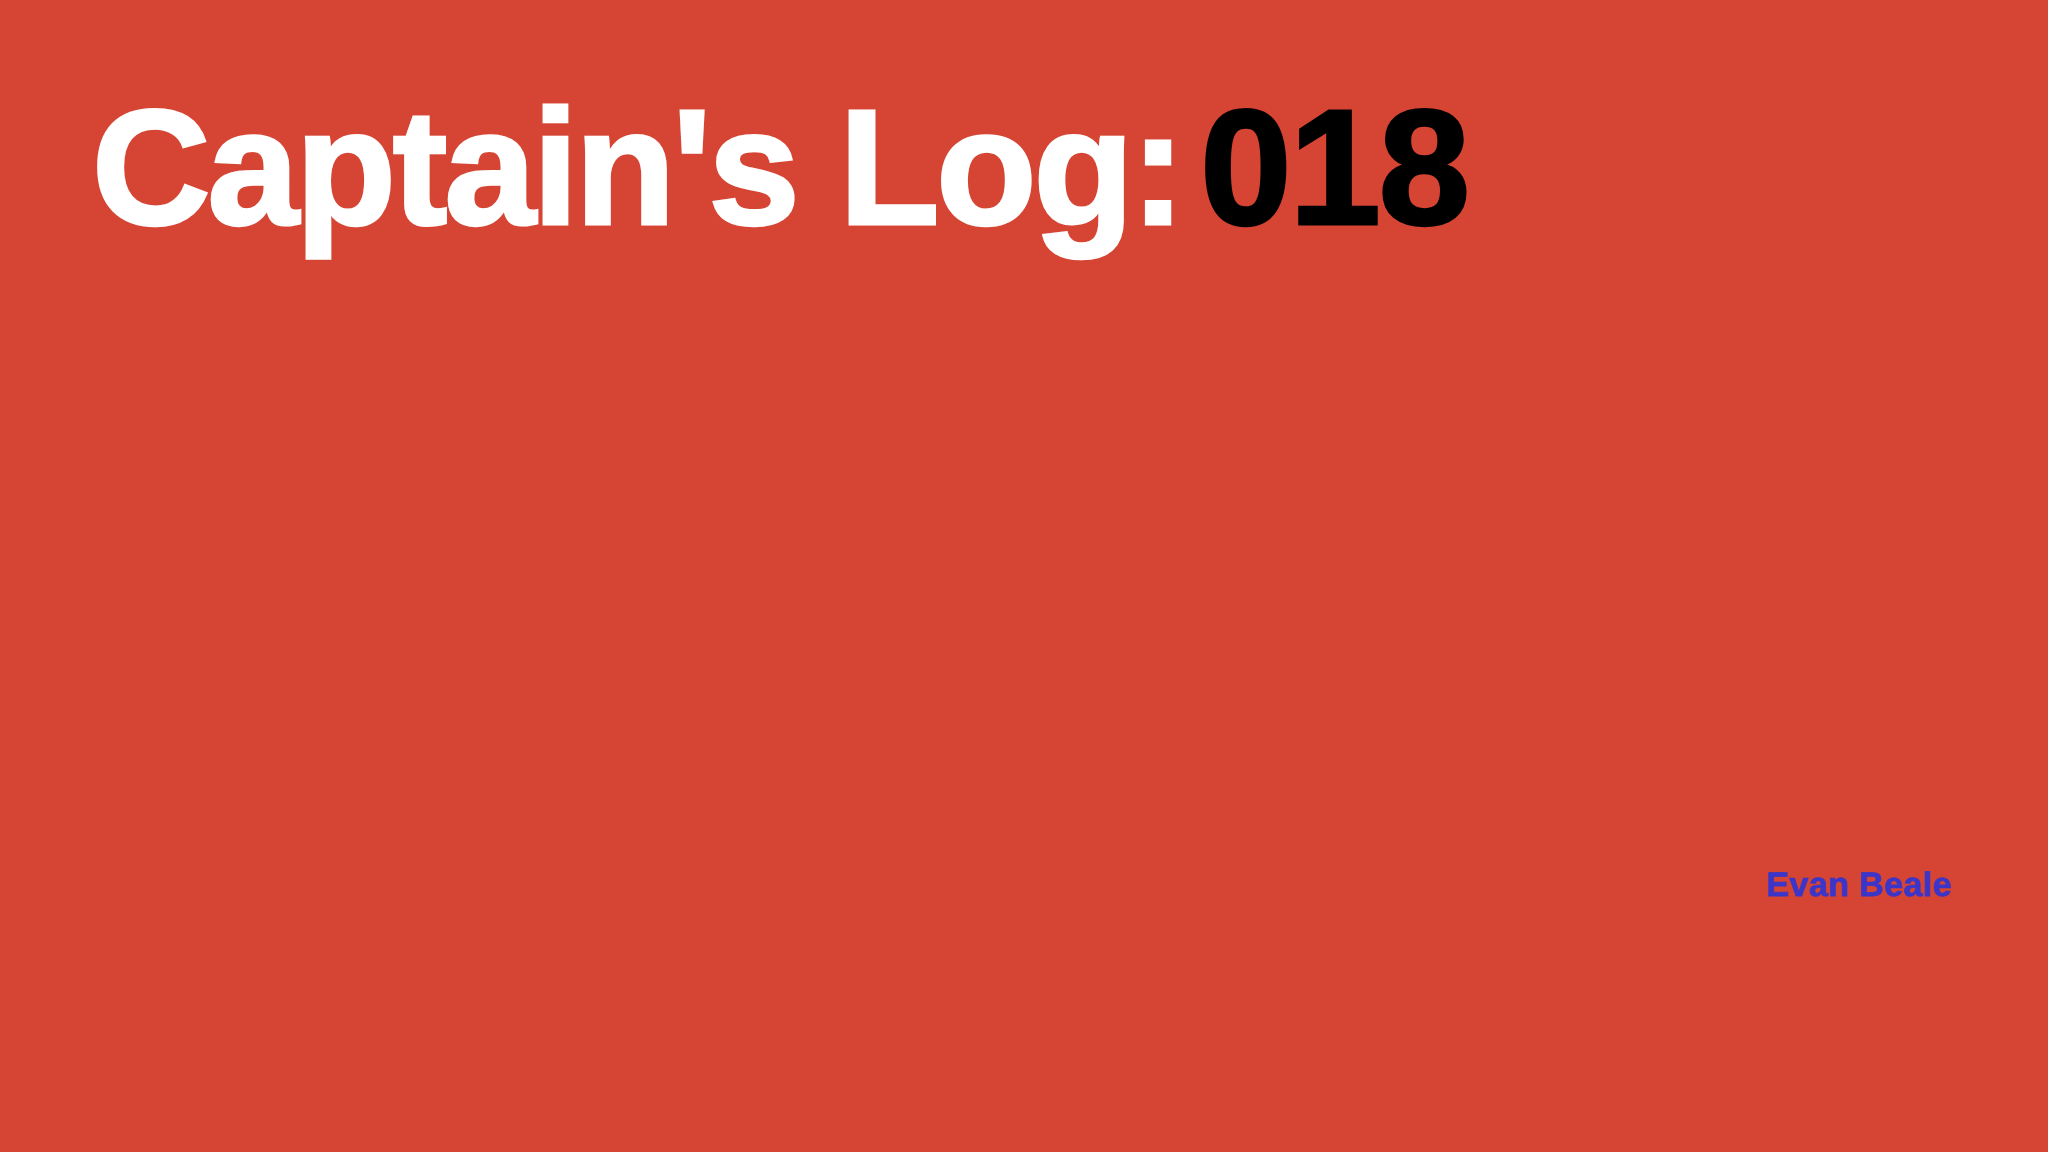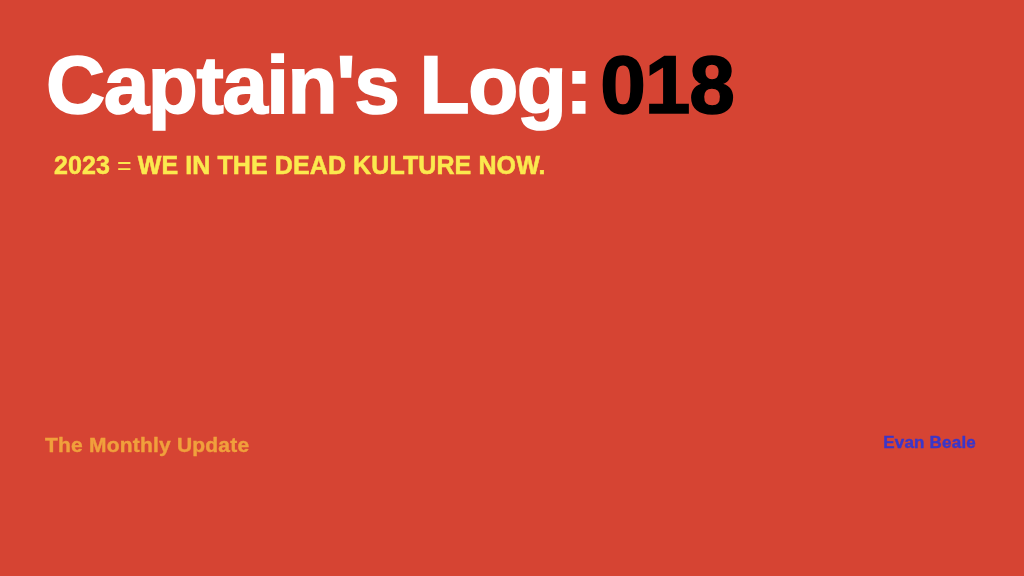--- a/index.html
+++ b/index.html
@@ -112,21 +112,17 @@
 </style>
 </head>
 <body>
 
 <div id="slide">
 
   <div id="title-block">
     <span class="title-text" id="title-main">Captain's Log:</span><span class="title-text" id="title-number">018</span>
   </div>
 
-  <div id="subtitle-block">
-    <span class="subtitle-text" id="subtitle-year">2023</span><span class="subtitle-text" id="subtitle-equals">=</span><span class="subtitle-text" id="subtitle-statement">WE IN THE DEAD KULTURE NOW.</span>
-  </div>
 
-  <div id="footer-left">The Monthly Update</div>
 
   <div id="footer-right">Evan Beale</div>
 
 </div>
 
 </body></html>

